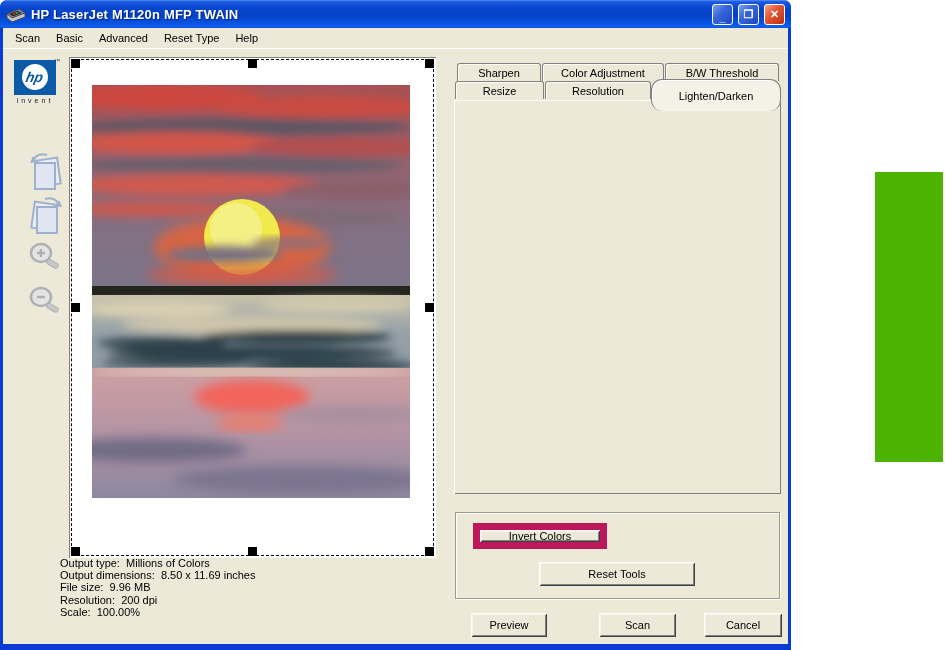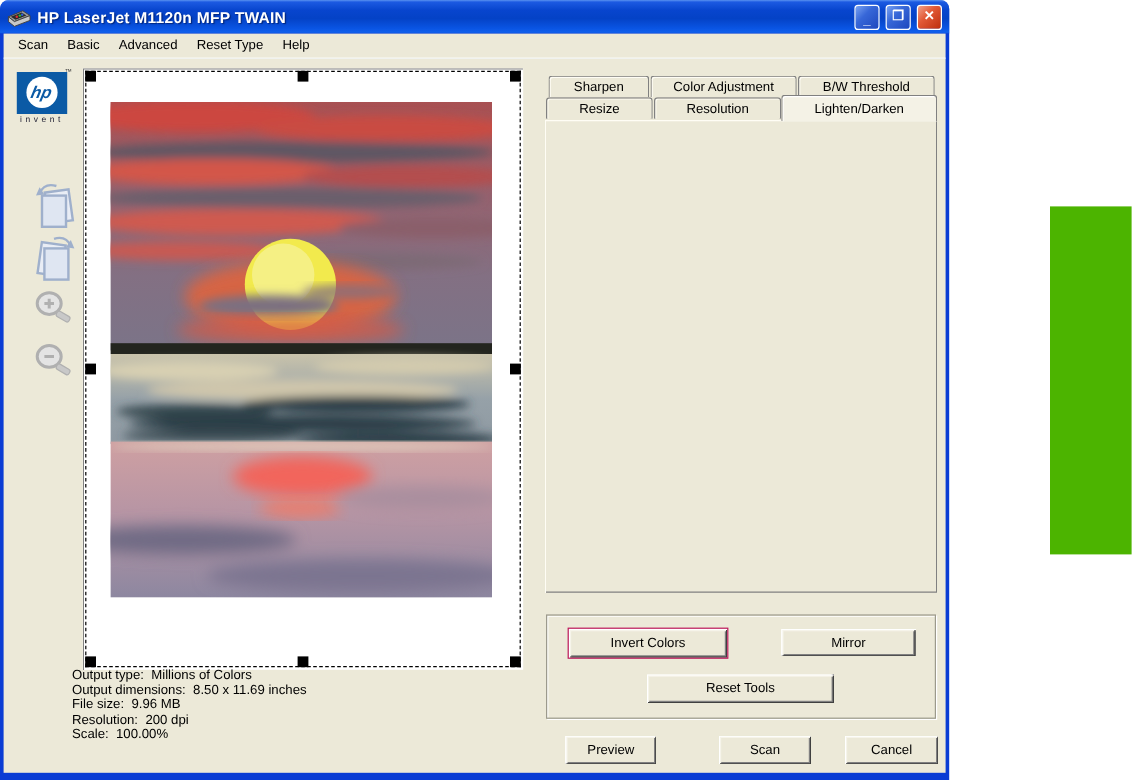--- a/index.html
+++ b/index.html
@@ -55,40 +55,40 @@
   .info-block { position:absolute; left:57px; top:508px; font-size:11px; color:#000; line-height:12.2px; }
   .info-line span { white-space:pre; }
 
   
   .tab { position:absolute; height:18px; background:#ECE9D8;
          border:1px solid #808080; border-bottom:none; border-radius:3px 3px 0 0;
          box-shadow:inset 1px 1px 0 #fffdf5;
          font-size:11px; color:#000; display:flex; align-items:center; justify-content:center; cursor:default; }
   .tab-row1 { top:14px; }
   .tab-row2 { top:32px; }
-  .tab-active { top:30px; height:22px; z-index:5; background:#F4F2E6;
-                box-shadow:inset 1px 1px 0 #ffffff; }
+  .tab-active { top:30px; height:32px; z-index:5; background:#F4F2E6;
+                box-shadow:inset 1px 1px 0 #ffffff;border-radius:11px; }
 
   .tab-panel { position:absolute; left:451px; top:51px; width:327px; height:394px; background:#ECE9D8;
                box-shadow:inset 1px 1px 0 #fffdf5, inset -1px -1px 0 #808080; z-index:1; }
 
   .ctl-label { position:absolute; font-size:11px; color:#000; }
   .slider-track { position:absolute; width:134px; height:2px;
                   background:#808080; box-shadow:0 1px 0 #fff; }
   .slider-thumb { position:absolute; width:12px; height:23px; background:#ECE9D8;
                   box-shadow:inset 1px 1px 0 #fff, inset -1px -1px 0 #404040, inset -2px -2px 0 #808080; }
   .value-box { position:absolute; width:59px; height:22px; background:#fff;
                border:none; box-shadow:inset 1px 1px 0 #808080, inset 2px 2px 0 #404040, inset -1px -1px 0 #fff;
                font-family:"Liberation Sans", sans-serif; font-size:11px; padding-left:5px; padding-top:1px; }
 
   
   .btn { position:absolute; background:#ECE9D8; font-size:11px; color:#000;
          display:flex; align-items:center; justify-content:center; cursor:default;
          box-shadow:inset 1px 1px 0 #ffffff, inset -1px -1px 0 #404040, inset 2px 2px 0 #f6f4ea, inset -2px -2px 0 #808080; }
-  .btn-default { border:1px solid #be185d; }
+  .btn-default { border:7px solid #be185d; }
 
   .group-box { position:absolute; left:452px; top:463px; width:325px; height:87px;
                border:1px solid #9c9a8c; box-shadow:inset 1px 1px 0 #fff, 1px 1px 0 #fff; }
 
   
   .green-rect { position:absolute; left:875px; top:172px; width:68px; height:290px; }
 </style>
 </head>
 <body>
 
@@ -278,21 +278,20 @@
       <div class="slider-thumb" style="left:566px; top:113px;"></div>
       <input class="value-box" style="left: 654px; top: 111px;" value="128">
 
       <span class="ctl-label" style="left:509px; top:170px;">Contrast</span>
       <div class="slider-track" style="left:504px; top:204px;"></div>
       <div class="slider-thumb" style="left:564px; top:193px;"></div>
       <input class="value-box" style="left: 654px; top: 191px;" value="128">
 
       <div class="group-box"></div>
       <div class="btn btn-default" style="left:470px; top:474px; width:134px; height:26px;">Invert Colors</div>
-      <div class="btn" style="left:648px; top:475px; width:112px; height:23px;">Mirror</div>
       <div class="btn" style="left:536px; top:513px; width:156px; height:24px;">Reset Tools</div>
 
       <div class="btn" style="left:468px; top:564px; width:76px; height:24px;">Preview</div>
       <div class="btn" style="left:596px; top:564px; width:77px; height:24px;">Scan</div>
       <div class="btn" style="left:701px; top:564px; width:78px; height:24px;">Cancel</div>
 
     </div>
   </div>
 
   <div class="green-rect" style="background: rgb(76, 180, 0);"></div>

